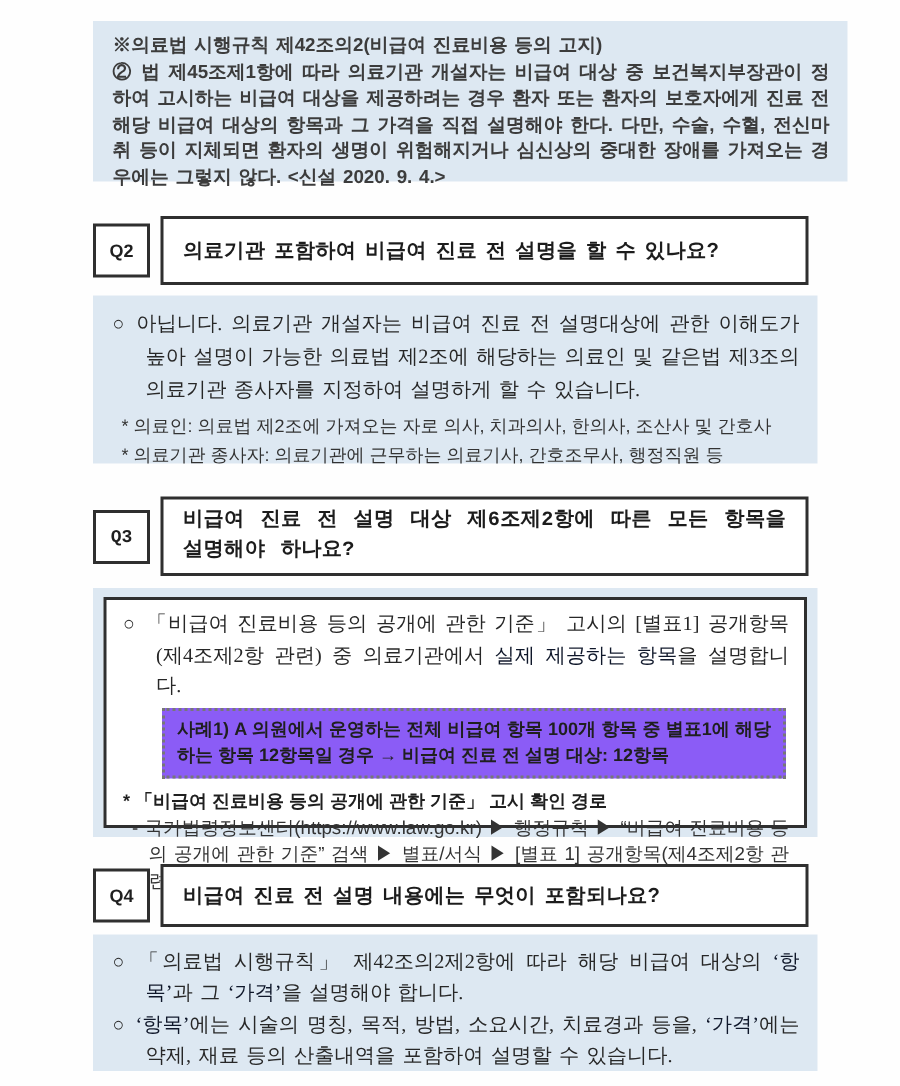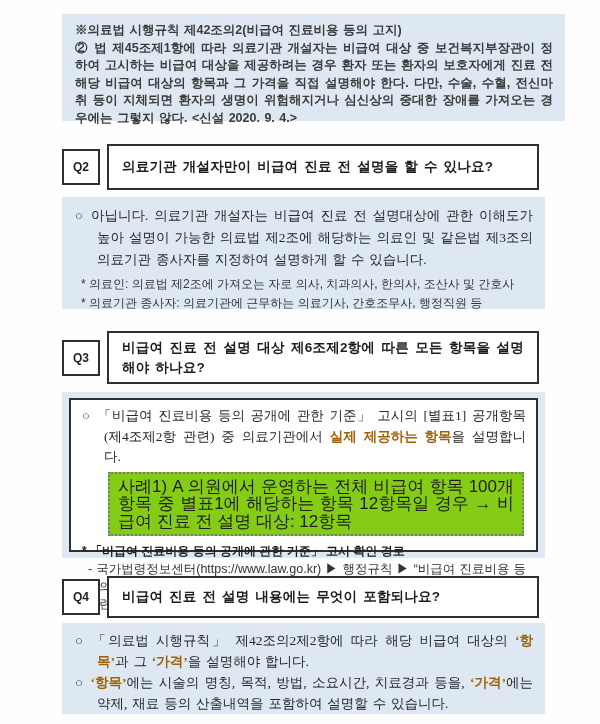--- a/index.html
+++ b/index.html
@@ -21,54 +21,54 @@
     flex:0 0 38px;height:36px;border:2px solid #2f2f2f;background:#ffffff;
     display:flex;align-items:center;justify-content:center;
     font-weight:700;font-size:12px;color:#1f1f1f;box-sizing:border-box;
   }
   .q-box{
     flex:1;border:2px solid #2f2f2f;background:#ffffff;box-sizing:border-box;
     padding:11px 13px;font-weight:700;font-size:13.5px;color:#1c1c1c;
     letter-spacing:0.2px;word-spacing:2px;line-height:19.5px;text-align:justify;
   }
   #q2-row{top:144px;}
-  #q3-row{top:331px;}
+  #q3-row{top:331px;font-family:Liberation Mono, monospace;}
   #q3-row .q-box{padding:5px 13px;}
   #q4-row{top:576px;}
   #q4-row .q-box{padding:9px 13px;}
   
   .answer{
     position:absolute;left:62px;width:483px;background:#dde8f2;box-sizing:border-box;
   }
   #q2-answer{top:197px;height:112px;padding:8px 12px 0 13px;}
   #q3-answer{top:392px;height:166px;padding:6px 7px;}
   #q4-answer{top:623px;height:91px;padding:7px 12px 0 13px;}
   
   .para{
     font-family:"Liberation Serif",serif;font-size:13.5px;line-height:22px;
     color:#272727;text-align:justify;padding-left:22px;text-indent:-22px;
     word-spacing:1.5px;margin:0;
   }
   .para .bullet{margin-right:7px;font-family:"Liberation Sans",sans-serif;font-size:13px;}
-  .para b{font-weight:700;color:#a16207;}
+  .para b{font-weight:400;color:#0f172a;}
   
   .footnote{
     font-size:12px;line-height:18.5px;color:#333333;margin:0;
     padding-left:6px;text-align:justify;
   }
   .footnote.first{margin-top:4px;}
   
   .inner-box{
     width:100%;height:100%;box-sizing:border-box;border:2px solid #2f2f2f;
     background:#ffffff;padding:6px 10px 4px 11px;
   }
   .inner-box .para{line-height:20.5px;}
   .example-box{
-    margin:4px 2px 0 26px;border:2px dotted #777777;background:#84cc16;
-    padding:4px 8px;font-weight:400;font-size:17px;line-height:17.5px;
+    margin:4px 2px 0 26px;border:2px dotted #777777;background:#8b5cf6;
+    padding:4px 8px;font-weight:700;font-size:12px;line-height:17.5px;
     color:#1f1f1f;text-align:justify;box-sizing:border-box;
   }
   .path-title{
     margin:7px 0 0 0;font-weight:700;font-size:12px;color:#1f1f1f;line-height:17px;
   }
   .path-detail{
     margin:1px 0 0 0;font-size:12.5px;line-height:17.5px;color:#333333;
     padding-left:17px;text-indent:-11px;text-align:justify;
   }
   
@@ -78,21 +78,21 @@
 <body>
 
 <div class="page">
 
   <div class="top-note">
     <span class="tn-title">※의료법 시행규칙 제42조의2(비급여 진료비용 등의 고지)</span><span>② 법 제45조제1항에 따라 의료기관 개설자는 비급여 대상 중 보건복지부장관이 정하여 고시하는 비급여 대상을 제공하려는 경우 환자 또는 환자의 보호자에게 진료 전 해당 비급여 대상의 항목과 그 가격을 직접 설명해야 한다. 다만, 수술, 수혈, 전신마취 등이 지체되면 환자의 생명이 위험해지거나 심신상의 중대한 장애를 가져오는 경우에는 그렇지 않다. &lt;신설 2020. 9. 4.&gt;</span>
   </div>
 
   <div class="q-row" id="q2-row">
     <div class="q-label">Q2</div>
-    <div class="q-box">의료기관 개설자만이 비급여 진료 전 설명을 할 수 있나요?</div>
+    <div class="q-box">의료기관 포함하여 비급여 진료 전 설명을 할 수 있나요?</div>
   </div>
 
   <div class="answer" id="q2-answer">
     <p class="para"><span class="bullet">○</span><span>아닙니다. 의료기관 개설자는 비급여 진료 전 설명대상에 관한 이해도가 높아 설명이 가능한 의료법 제2조에 해당하는 의료인 및 같은법 제3조의 의료기관 종사자를 지정하여 설명하게 할 수 있습니다.</span></p>
     <p class="footnote first">* 의료인: 의료법 제2조에 가져오는 자로 의사, 치과의사, 한의사, 조산사 및 간호사</p>
     <p class="footnote">* 의료기관 종사자: 의료기관에 근무하는 의료기사, 간호조무사, 행정직원 등</p>
   </div>
 
   <div class="q-row" id="q3-row">
     <div class="q-label">Q3</div>

